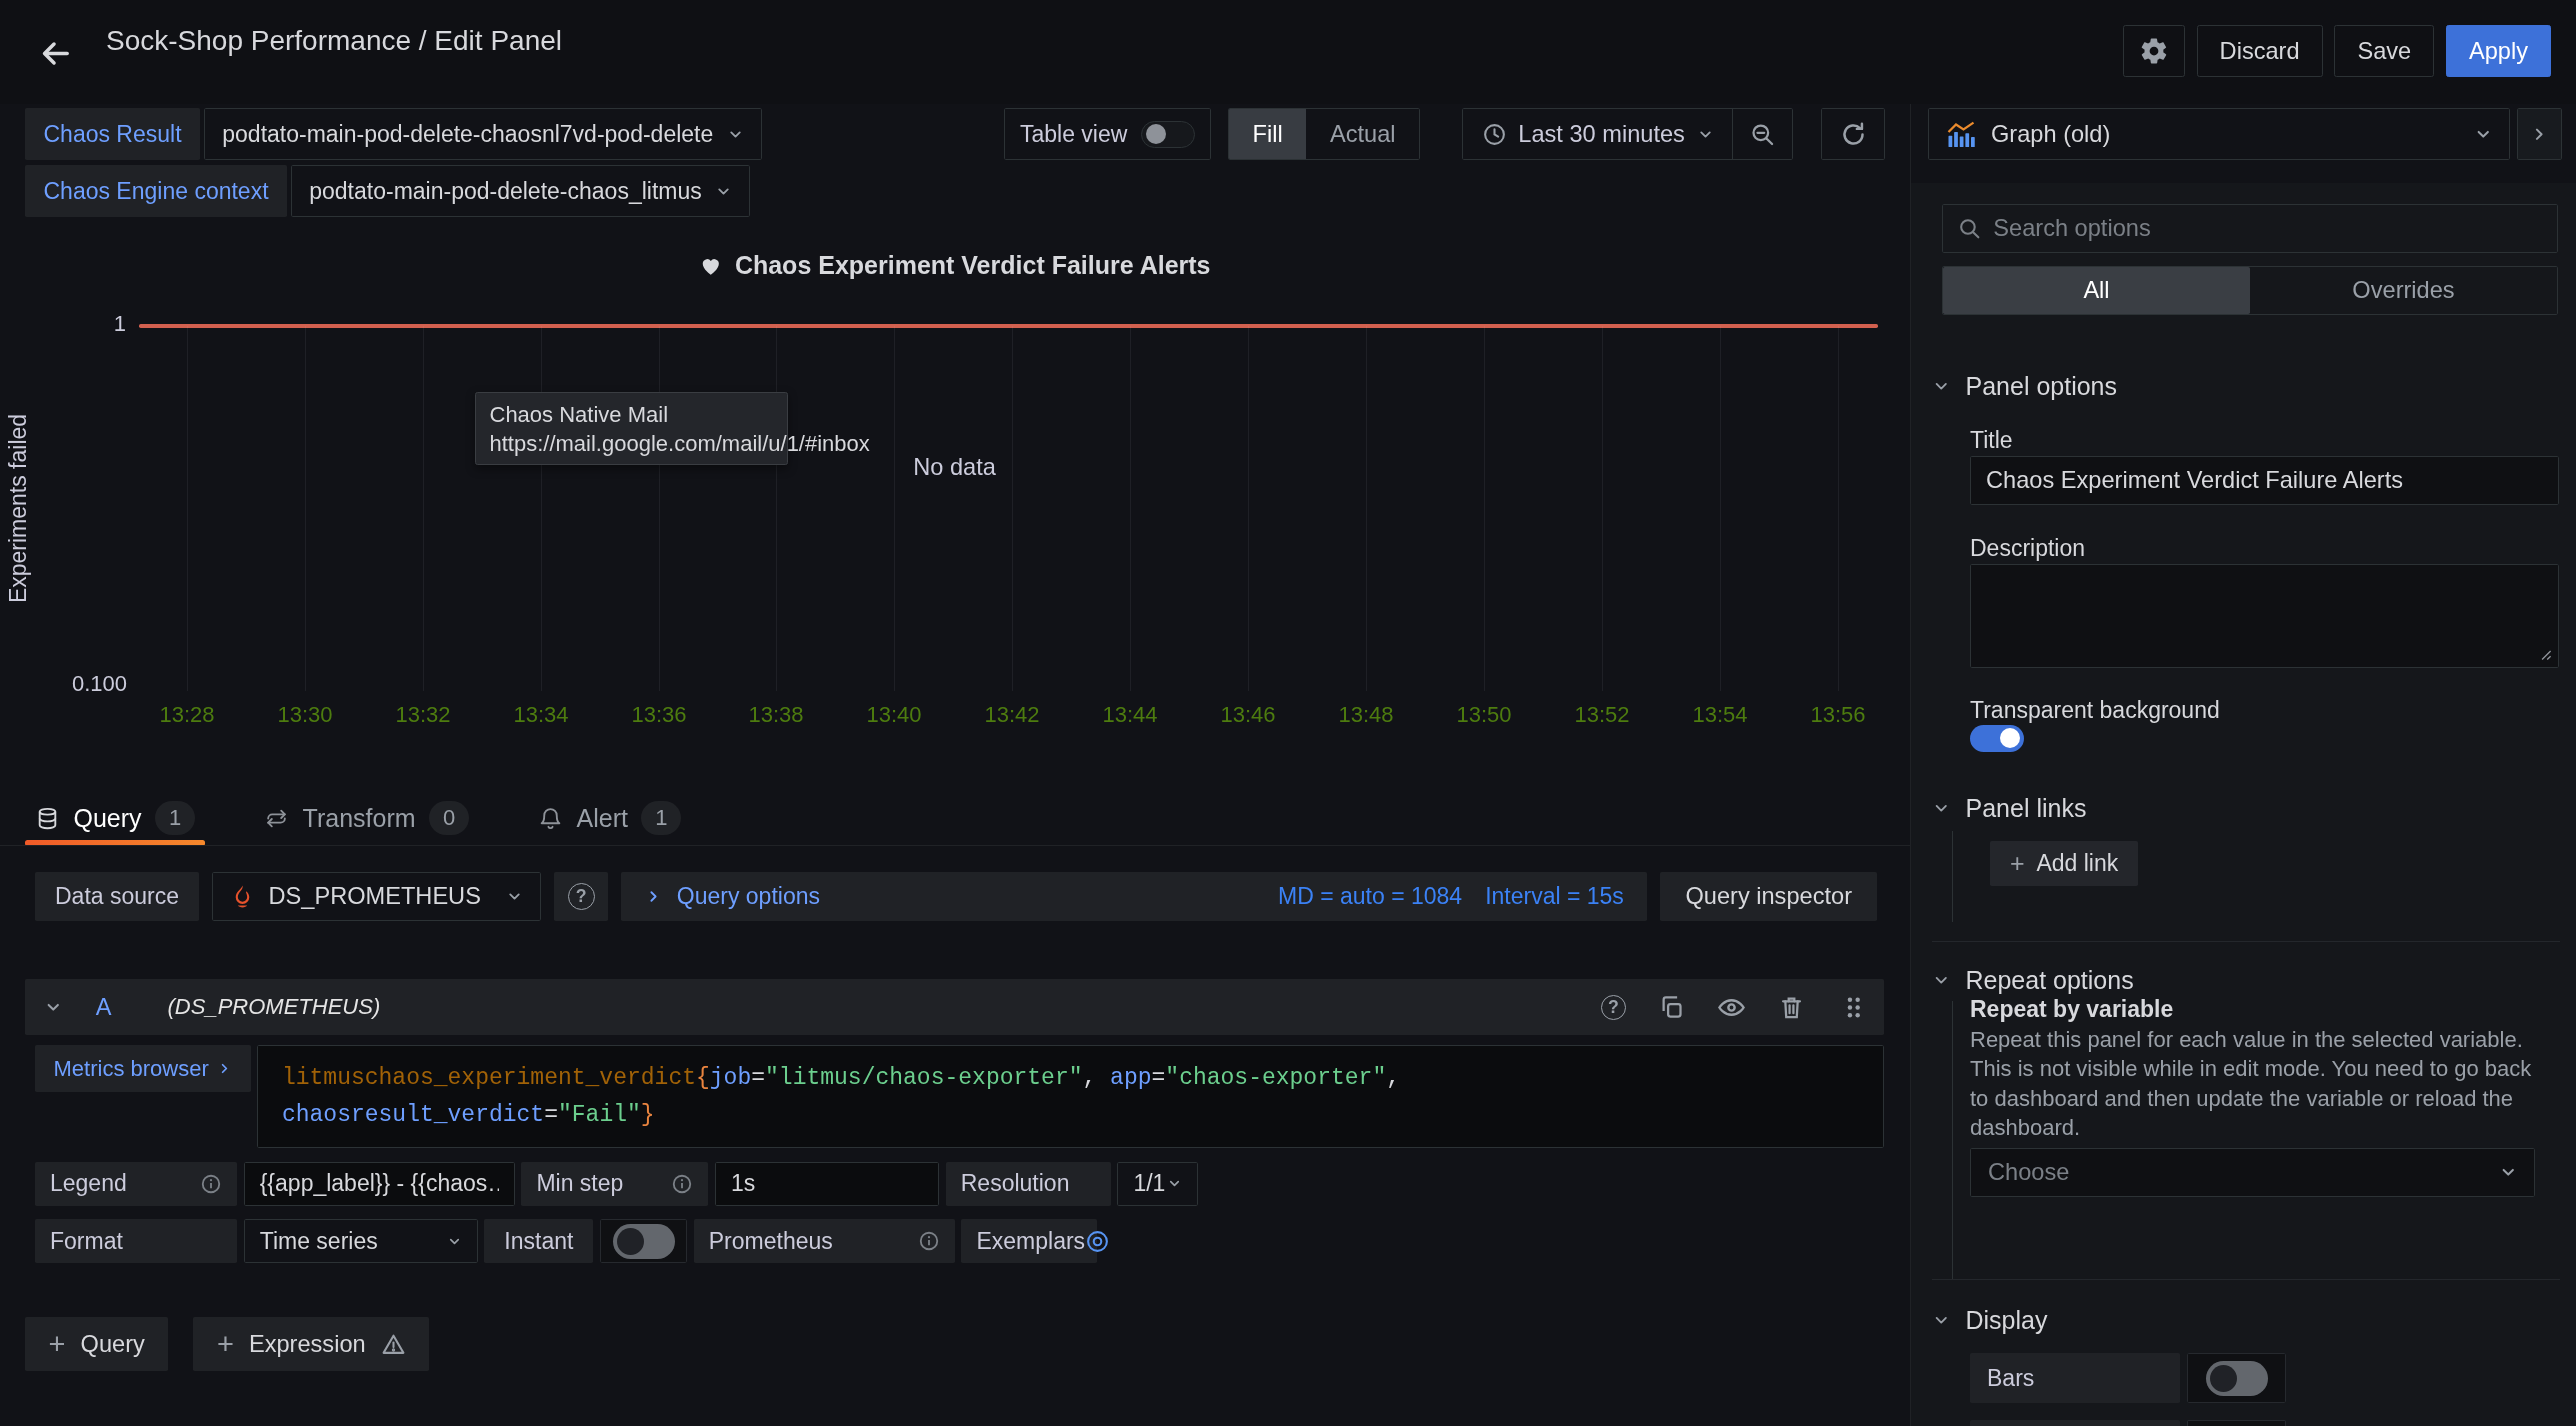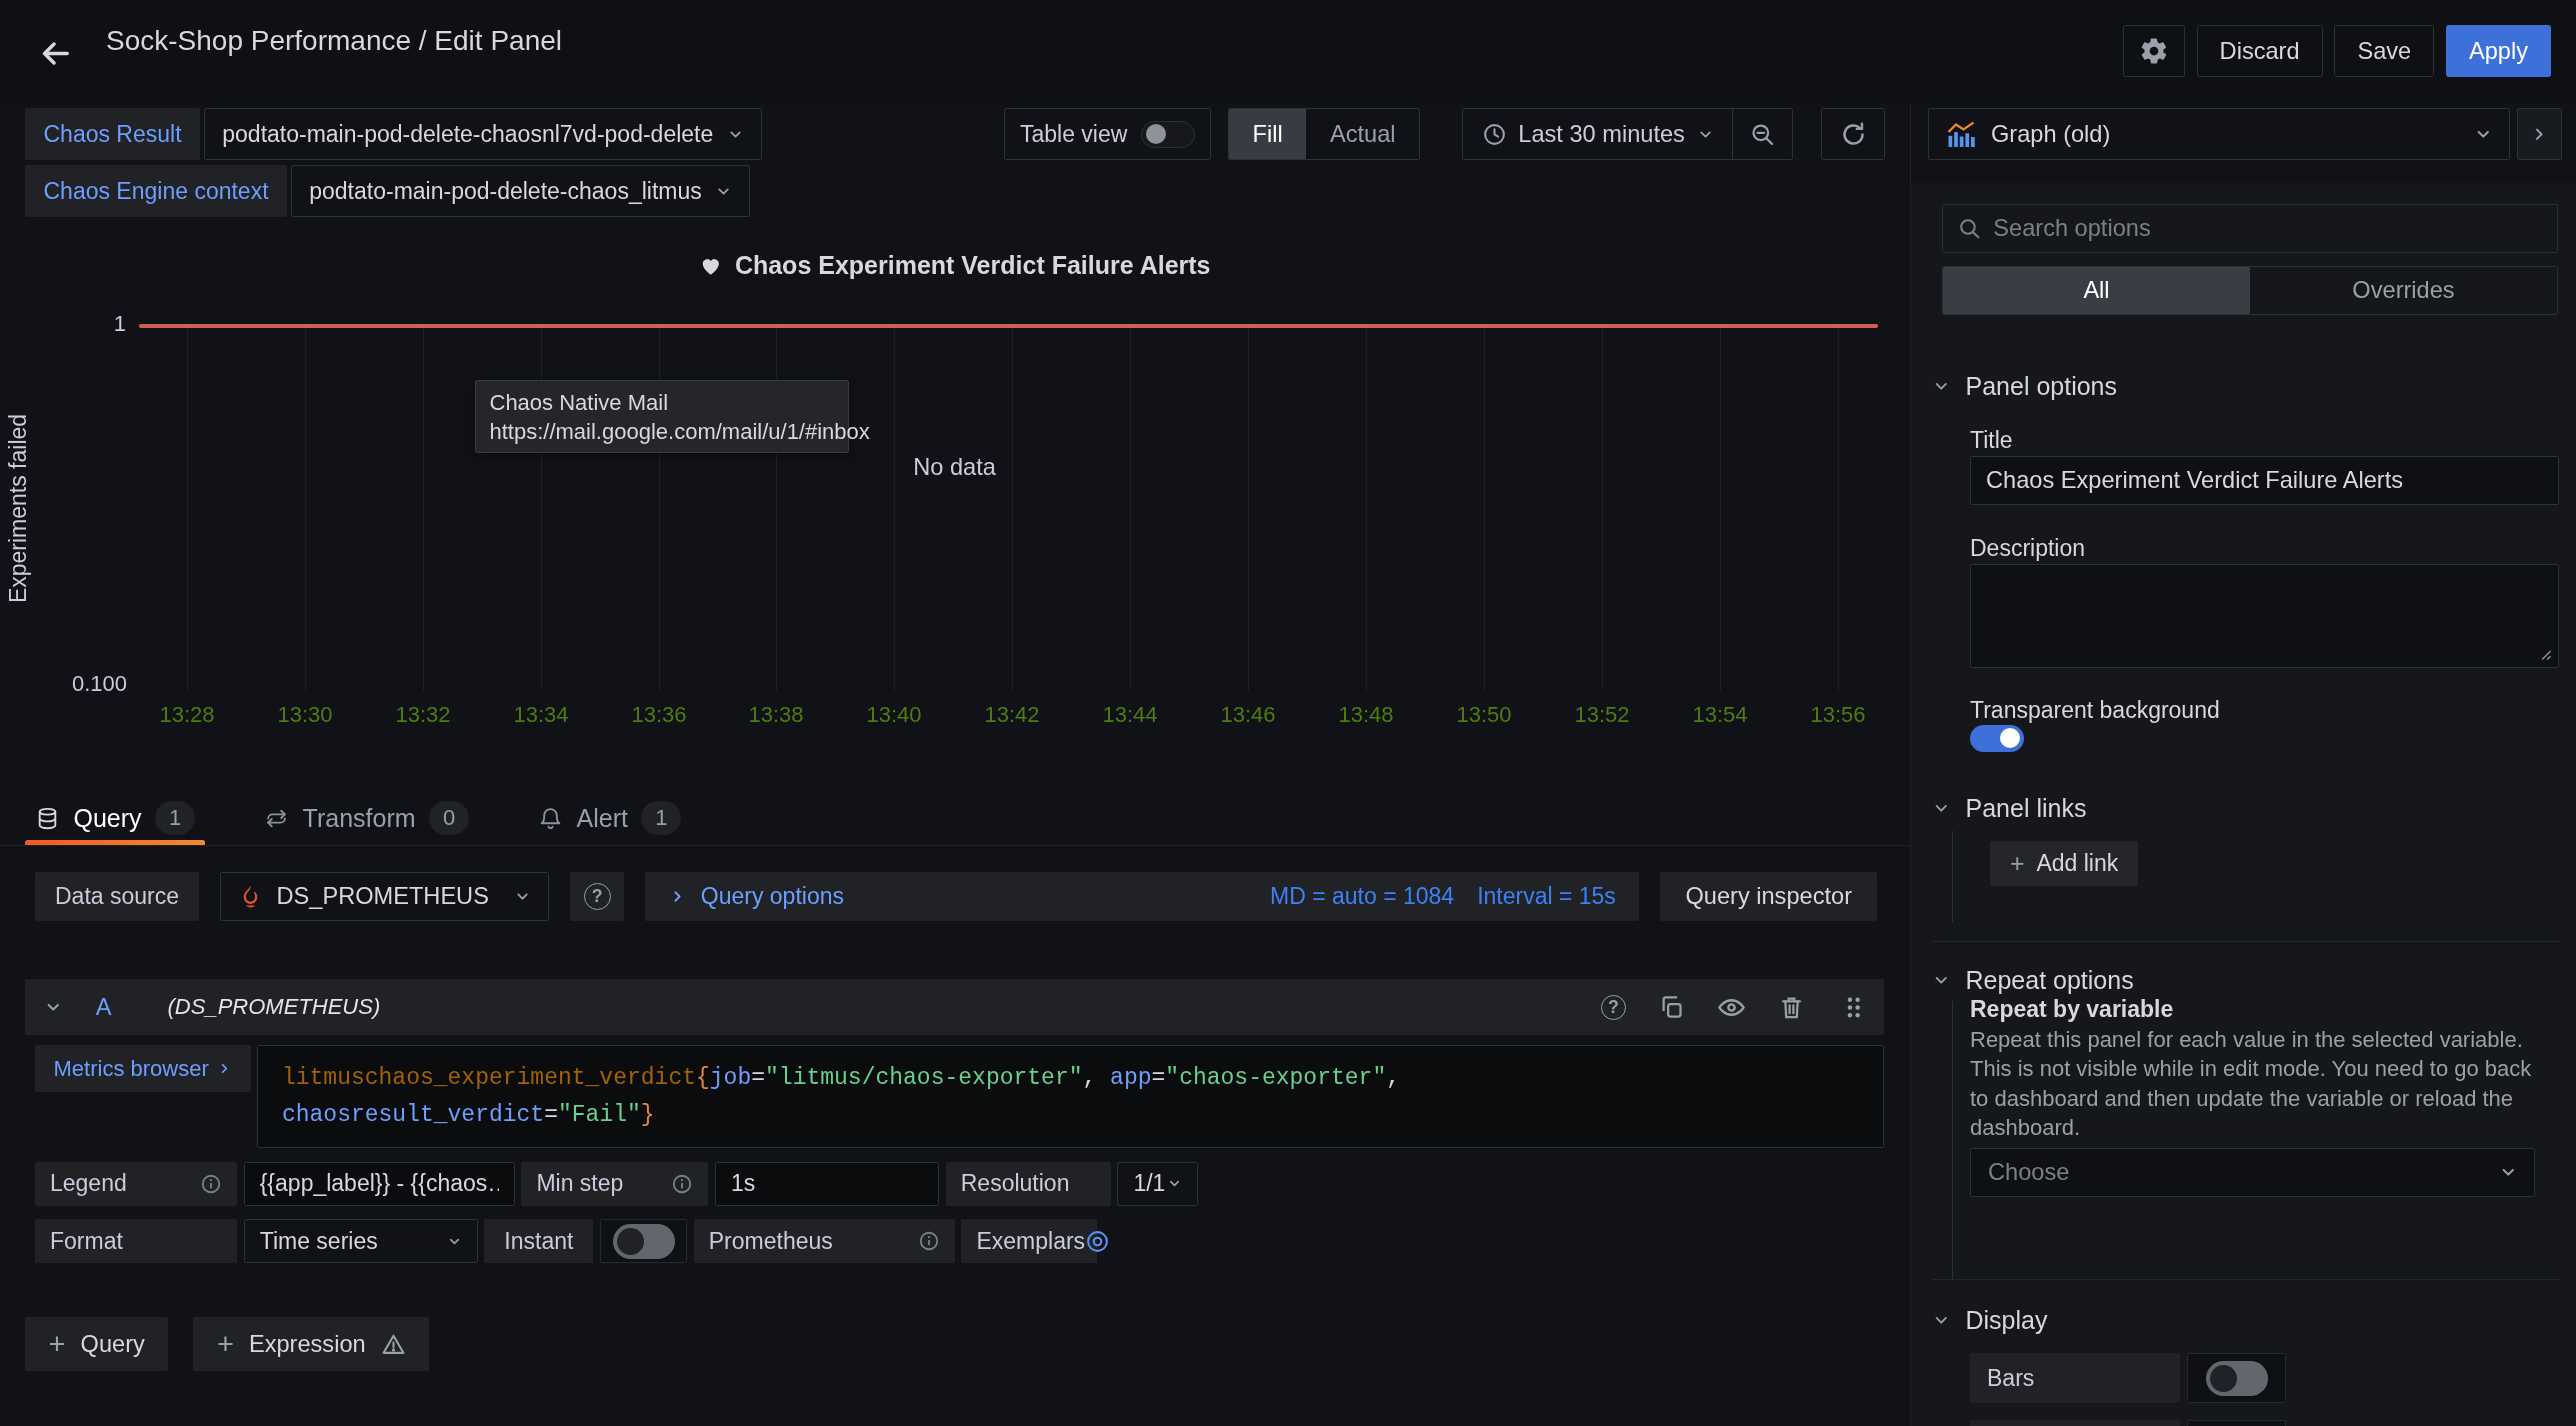--- a/index.html
+++ b/index.html
@@ -53,34 +53,34 @@
   
   .panel-title { position:absolute; left:0; top:251px; width:1910px; display:flex; align-items:center; justify-content:center; gap:11.8px; font-size:25px; font-weight:600; color:#d8d9dd; }
   .y-label { position:absolute; left:-108px; top:495px; width:252px; text-align:center; transform:rotate(-90deg); font-size:23px; color:#ccccdc; }
   .ytick { position:absolute; text-align:right; font-size:22px; color:#ccccdc; }
   .plot { position:absolute; left:139px; top:326px; width:1739px; height:365px; }
   .redline { position:absolute; left:0; top:-1.7px; width:100%; height:3.4px; background:#d2604f; border-radius:1.7px; }
   .gridline { position:absolute; top:0; bottom:0; width:0.8px; background:rgba(204,204,220,0.08); }
   .xticks { position:absolute; left:139px; top:702px; width:1739px; height:29px; }
   .xtick { position:absolute; transform:translateX(-50%); font-size:22px; color:#4d7c0f; white-space:nowrap; }
   .no-data { position:absolute; left:858px; top:454px; width:193px; text-align:center; font-size:23.6px; color:#ccccdc; }
-  .chart-tooltip { position:absolute; left:475px; top:380px; width:374px; background:#24262b; border:0.8px solid #3a3d42; border-radius:2.5px; padding:6.7px 13.5px; box-shadow:0 3.4px 10px rgba(0,0,0,.4); }
+  .chart-tooltip { position:absolute; left:475px; top:392px; width:313px; background:#24262b; border:0.8px solid #3a3d42; border-radius:2.5px; padding:6.7px 13.5px; box-shadow:0 3.4px 10px rgba(0,0,0,.4); }
   .chart-tooltip .tt1 { font-size:22px; color:#d8d9dd; line-height:29px; }
   .chart-tooltip .tt2 { font-size:22px; color:#d8d9dd; line-height:29px; }
 
   
   .tabs { position:absolute; left:25px; top:792px; display:flex; gap:49px; height:52px; }
   .tab { position:relative; display:flex; align-items:center; gap:13.5px; padding:0 10px; font-size:25px; color:#9aa0a8; cursor:pointer; }
   .tab.active { color:#ffffff; font-weight:500; }
   .tab.active::after { content:""; position:absolute; left:0; right:0; bottom:-1.7px; height:5.9px; border-radius:2.5px; background:linear-gradient(90deg,#f05a28,#f5882c); }
   .tab .count { background:#202226; border-radius:17px; min-width:40px; height:34px; display:flex; align-items:center; justify-content:center; font-size:22px; color:#9aa0a8; padding:0 11.8px; }
   .tabs-divider { position:absolute; left:0; top:845px; width:1910px; height:0.8px; background:#202226; }
 
   
-  .ds-row { position:absolute; left:35px; top:872px; width:1842px; height:49px; display:flex; gap:21px; }
+  .ds-row { position:absolute; left:35px; top:872px; width:1842px; height:49px; display:flex; gap:13px; }
   .gbox { background:#202226; border-radius:1.7px; display:flex; align-items:center; color:#ccccdc; }
   .ds-label { padding:0 20px; font-size:23px; }
   .ds-select { background:#111217; border:0.8px solid #2c3235; border-radius:1.7px; display:flex; align-items:center; gap:13.5px; padding:0 17px; cursor:pointer; }
   .help-btn { width:54px; justify-content:center; cursor:pointer; }
   .qcircle { width:27px; height:27px; border:1.7px solid #9aa0a8; border-radius:50%; display:flex; align-items:center; justify-content:center; font-size:17.7px; font-weight:700; color:#9aa0a8; }
   .qopts { flex:1; padding:0 23.6px; gap:15px; cursor:pointer; }
   .qopts .lbl { color:#6e9fff; font-weight:500; font-size:23px; }
   .qopts .spacer { flex:1; }
   .qopts .meta { color:#3b82f6; font-size:23px; }
   .qinspector { padding:0 25px; font-size:23.6px; font-weight:500; color:#d8d9dd; cursor:pointer; }

